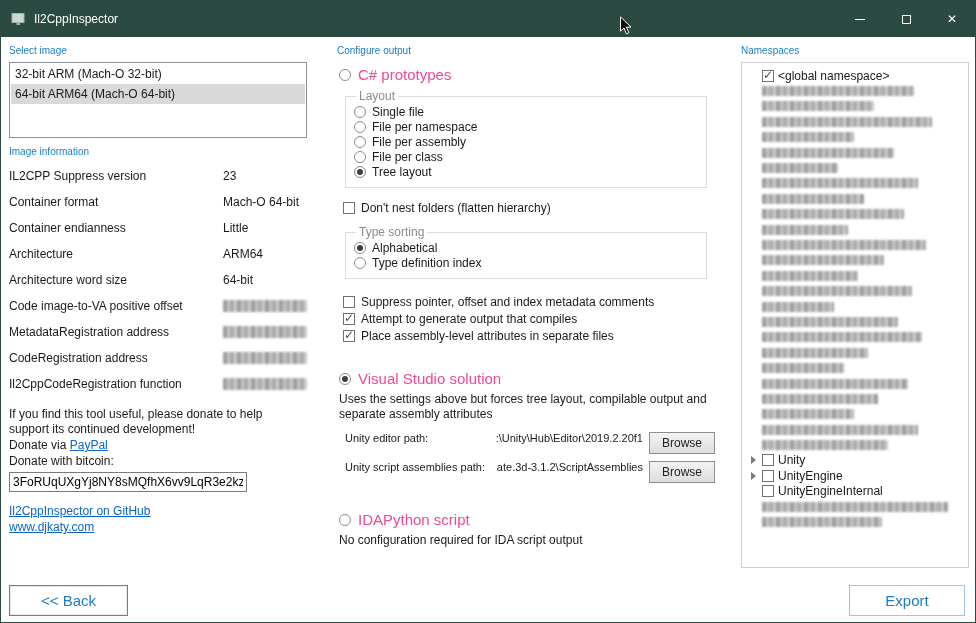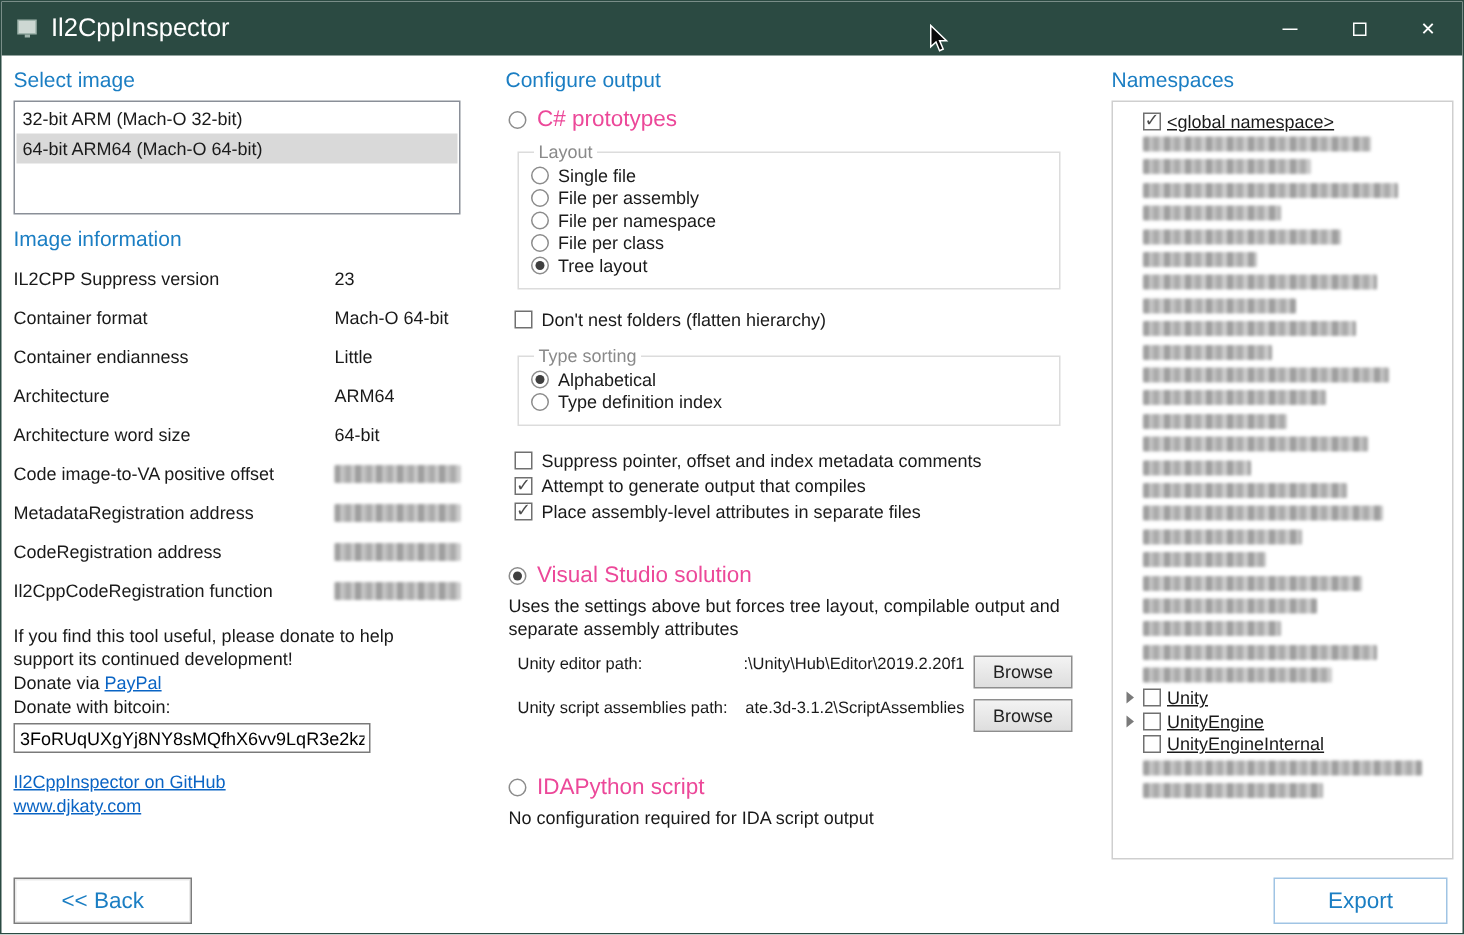--- a/index.html
+++ b/index.html
@@ -2,35 +2,35 @@
 <html><head>
 <meta charset="utf-8">
 <style>
   * { box-sizing: border-box; margin: 0; padding: 0; }
   html,body { width: 976px; height: 623px; }
   body { font-family: "Liberation Sans", "DejaVu Sans", sans-serif; font-size: 12px; color: #1a1a1a; background:#fff; }
   .page { position: relative; width: 976px; height: 623px; background: #fff; border: 1px solid #2b4a42; overflow: hidden; }
 
   
   .titlebar { position: absolute; left: 0; top: 0; width: 100%; height: 36px; background: #2b4a42; display: flex; align-items: center; padding-left: 10px; gap: 8px; }
-  .titlebar .title { color: #ffffff; font-size: 17px; }
+  .titlebar .title { color: #ffffff; font-size: 12px; }
   .win-controls { margin-left: auto; display: flex; height: 36px; }
   .wc { width: 46px; height: 36px; display: flex; align-items: center; justify-content: center; }
   .glyph-min { width: 10px; height: 1px; background: #fff; }
   .glyph-max { width: 9px; height: 9px; border: 1px solid #fff; }
   .glyph-close { color: #fff; font-size: 12px; line-height: 1; }
   .cursor { position: absolute; left: 618px; top: 15px; z-index: 9; }
 
   
   .col { position: absolute; top: 36px; }
   .col.left  { left: 8px;   width: 298px; }
   .col.mid   { left: 336px; width: 378px; }
   .col.right { left: 740px; width: 228px; }
 
-  h2 { margin: 8px 0 6px; font-size: 14px; font-weight: 400; color: #1b7ec3; }
+  h2 { margin: 8px 0 6px; font-size: 10px; font-weight: 400; color: #1b7ec3; }
 
   
   .listbox { border: 1px solid #8a8f98; height: 76px; margin-top: 2px; padding: 1px; overflow: hidden; background: #fff; }
   .lb-item { height: 20px; line-height: 20px; padding: 0 4px; white-space: nowrap; }
   .lb-item.sel { background: #d9d9d9; }
 
   #info-rows { margin-top: 6px; }
   .info-row { display: flex; align-items: center; height: 26px; }
   .info-label { width: 214px; flex: 0 0 auto; }
   .info-value { white-space: nowrap; }
@@ -71,21 +71,21 @@
 
   #vs-fields { margin: 10px 0 0 8px; }
   .field-row { display: flex; align-items: flex-start; height: 22px; margin-bottom: 7px; gap: 6px; font-size: 11px; }
   .field-label { white-space: nowrap; }
   .field-value { flex: 1; text-align: right; white-space: nowrap; overflow: hidden; }
   .browse-btn { width: 66px; height: 22px; flex: 0 0 auto; font: 12px "Liberation Sans","DejaVu Sans",sans-serif; color: #222;
     background: linear-gradient(#f3f3f3,#dedede); border: 1px solid #8e8e8e; }
 
   
   .ns-panel { border: 1px solid #cfcfcf; height: 506px; margin-top: 6px; padding: 5px 4px; overflow: hidden; background: #fff; }
-  .ns-row { display: flex; align-items: center; height: 15.4px; gap: 4px; padding-left: 2px; text-decoration: underline; }
+  .ns-row { display: flex; align-items: center; height: 15.4px; gap: 4px; padding-left: 2px; }
   .gutter { width: 10px; flex: 0 0 auto; display: flex; align-items: center; justify-content: center; }
   .expander::before { content: ""; border-left: 5px solid #7a7a7a; border-top: 4px solid transparent; border-bottom: 4px solid transparent; }
   .ns-label { white-space: nowrap; }
   .ns-blur { height: 10px; }
 
   
   .big-btn { position: absolute; top: 584px; height: 31px; background: #fff; font: 15px "Liberation Sans","DejaVu Sans",sans-serif; color: #1b7ec3; }
   .back-btn { left: 8px; width: 119px; border: 1px solid #7c7c7c; box-shadow: inset 0 0 0 1px #e9e9e9; }
   .export-btn { right: 10px; width: 116px; border: 1px solid #a0c4e4; }
 </style>
@@ -188,25 +188,25 @@
 
     <fieldset>
       <legend>Layout</legend>
       <div id="layout-options">
           <div class="opt-row">
             <span class="rb"></span>
             <span>Single file</span>
           </div>
           <div class="opt-row">
             <span class="rb"></span>
+            <span>File per namespace</span>
+          </div>
+          <div class="opt-row">
+            <span class="rb"></span>
             <span>File per assembly</span>
-          </div>
-          <div class="opt-row">
-            <span class="rb"></span>
-            <span>File per namespace</span>
           </div>
           <div class="opt-row">
             <span class="rb"></span>
             <span>File per class</span>
           </div>
           <div class="opt-row">
             <span class="rb sel"></span>
             <span>Tree layout</span>
           </div>
         </div>

